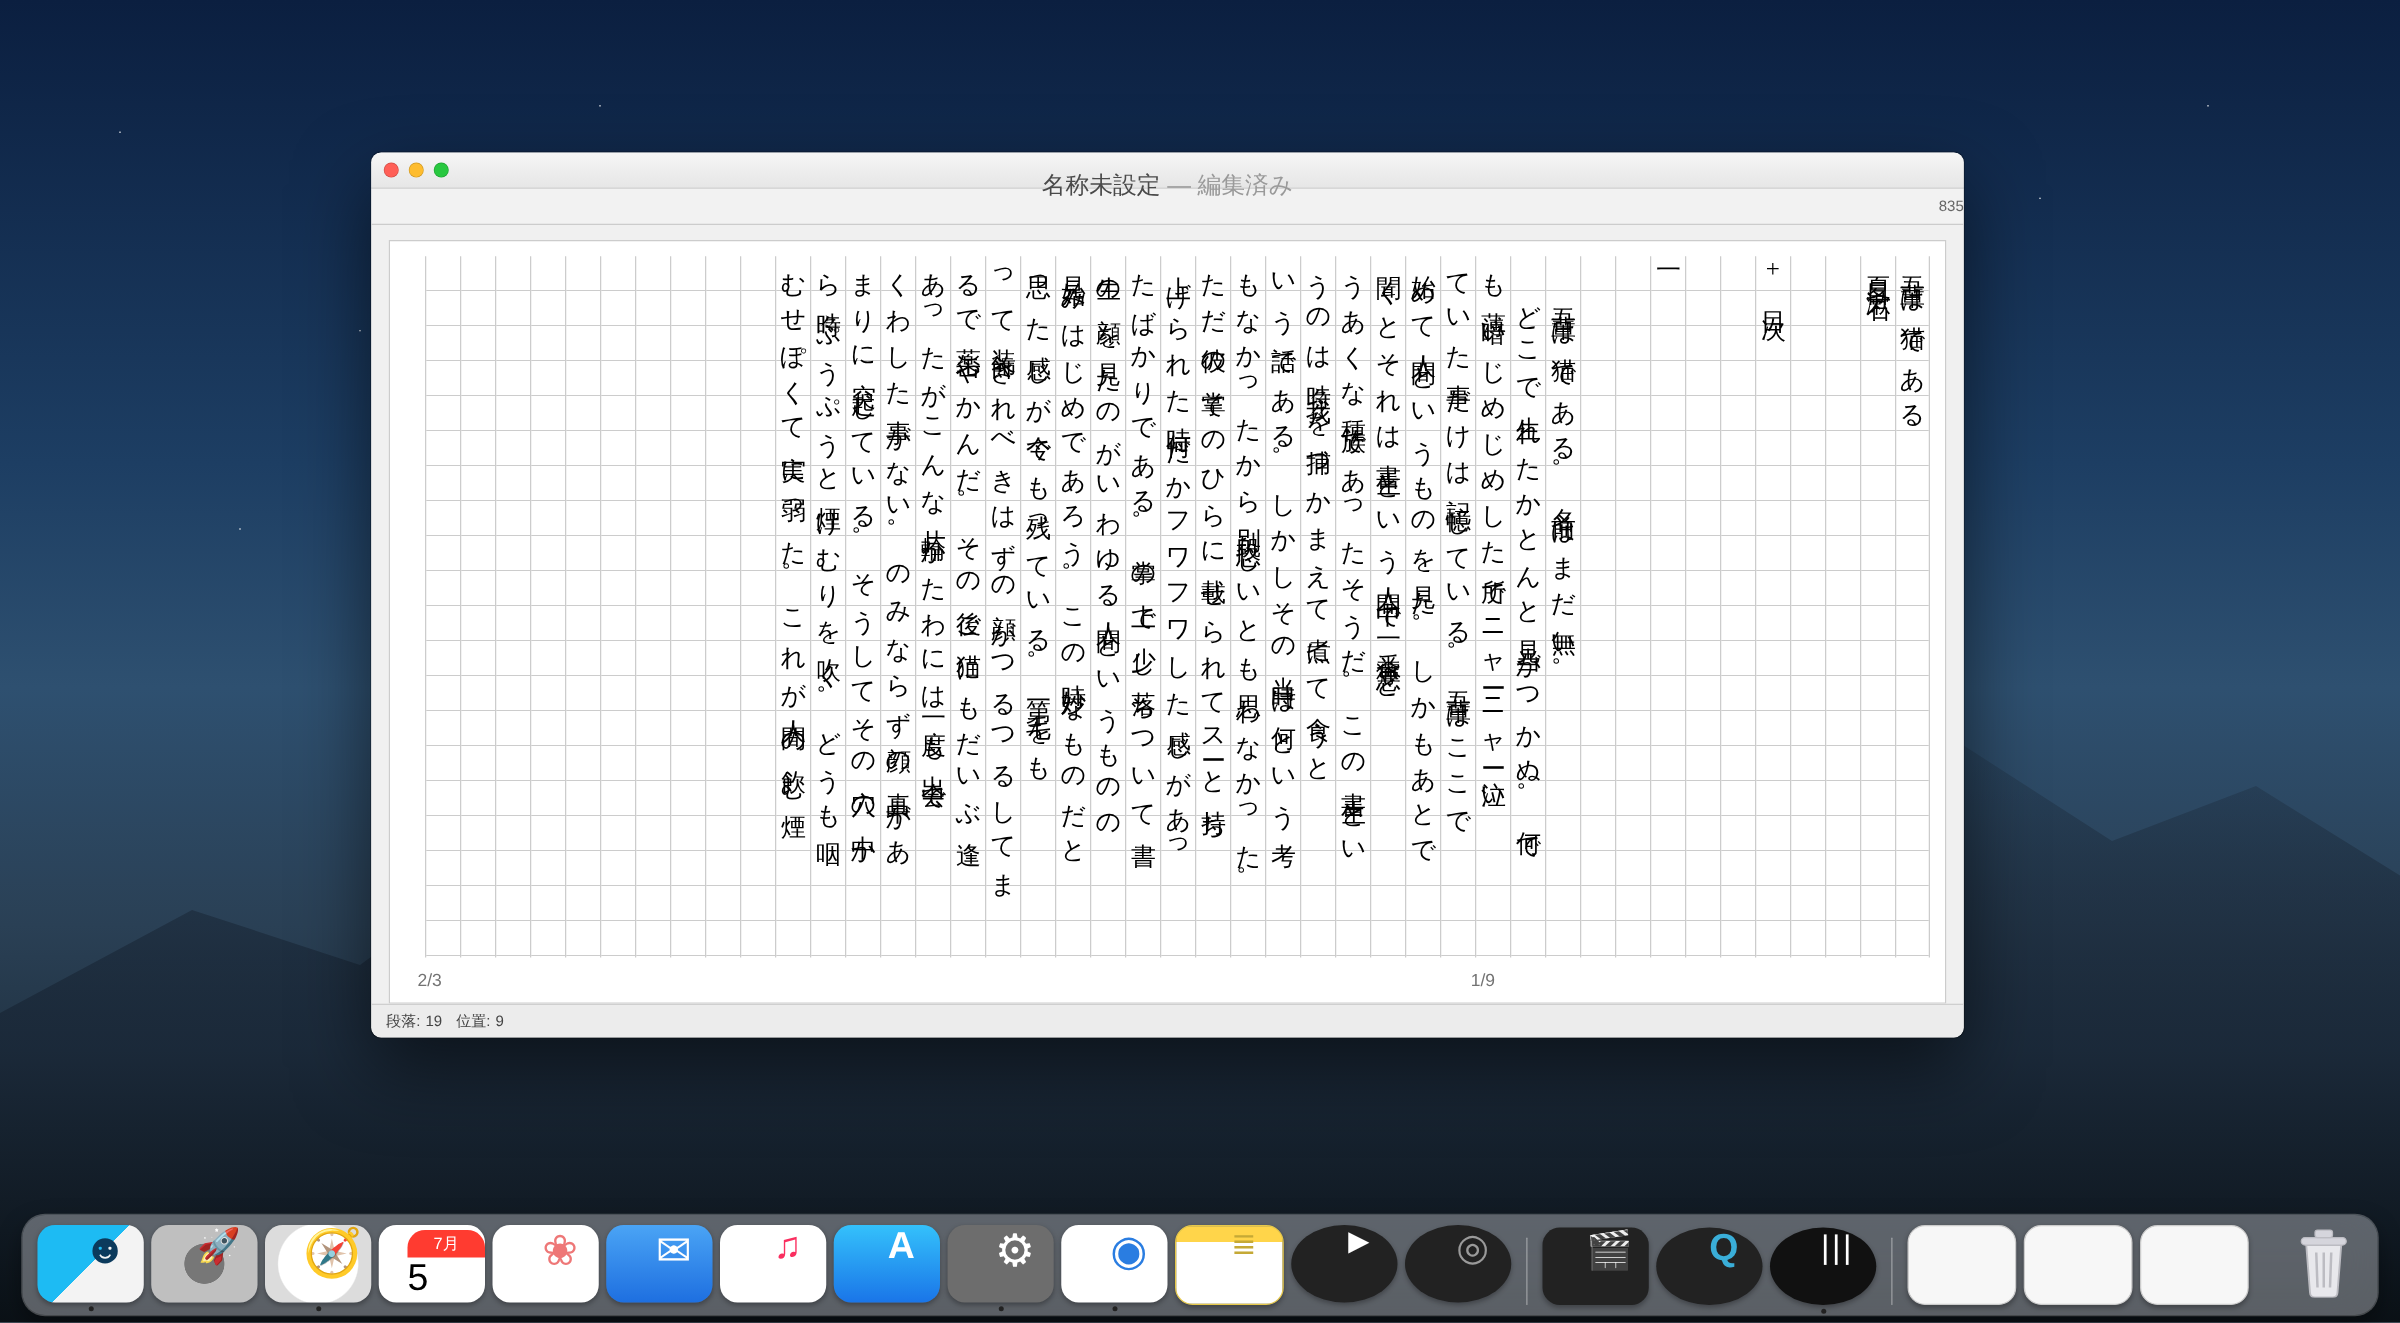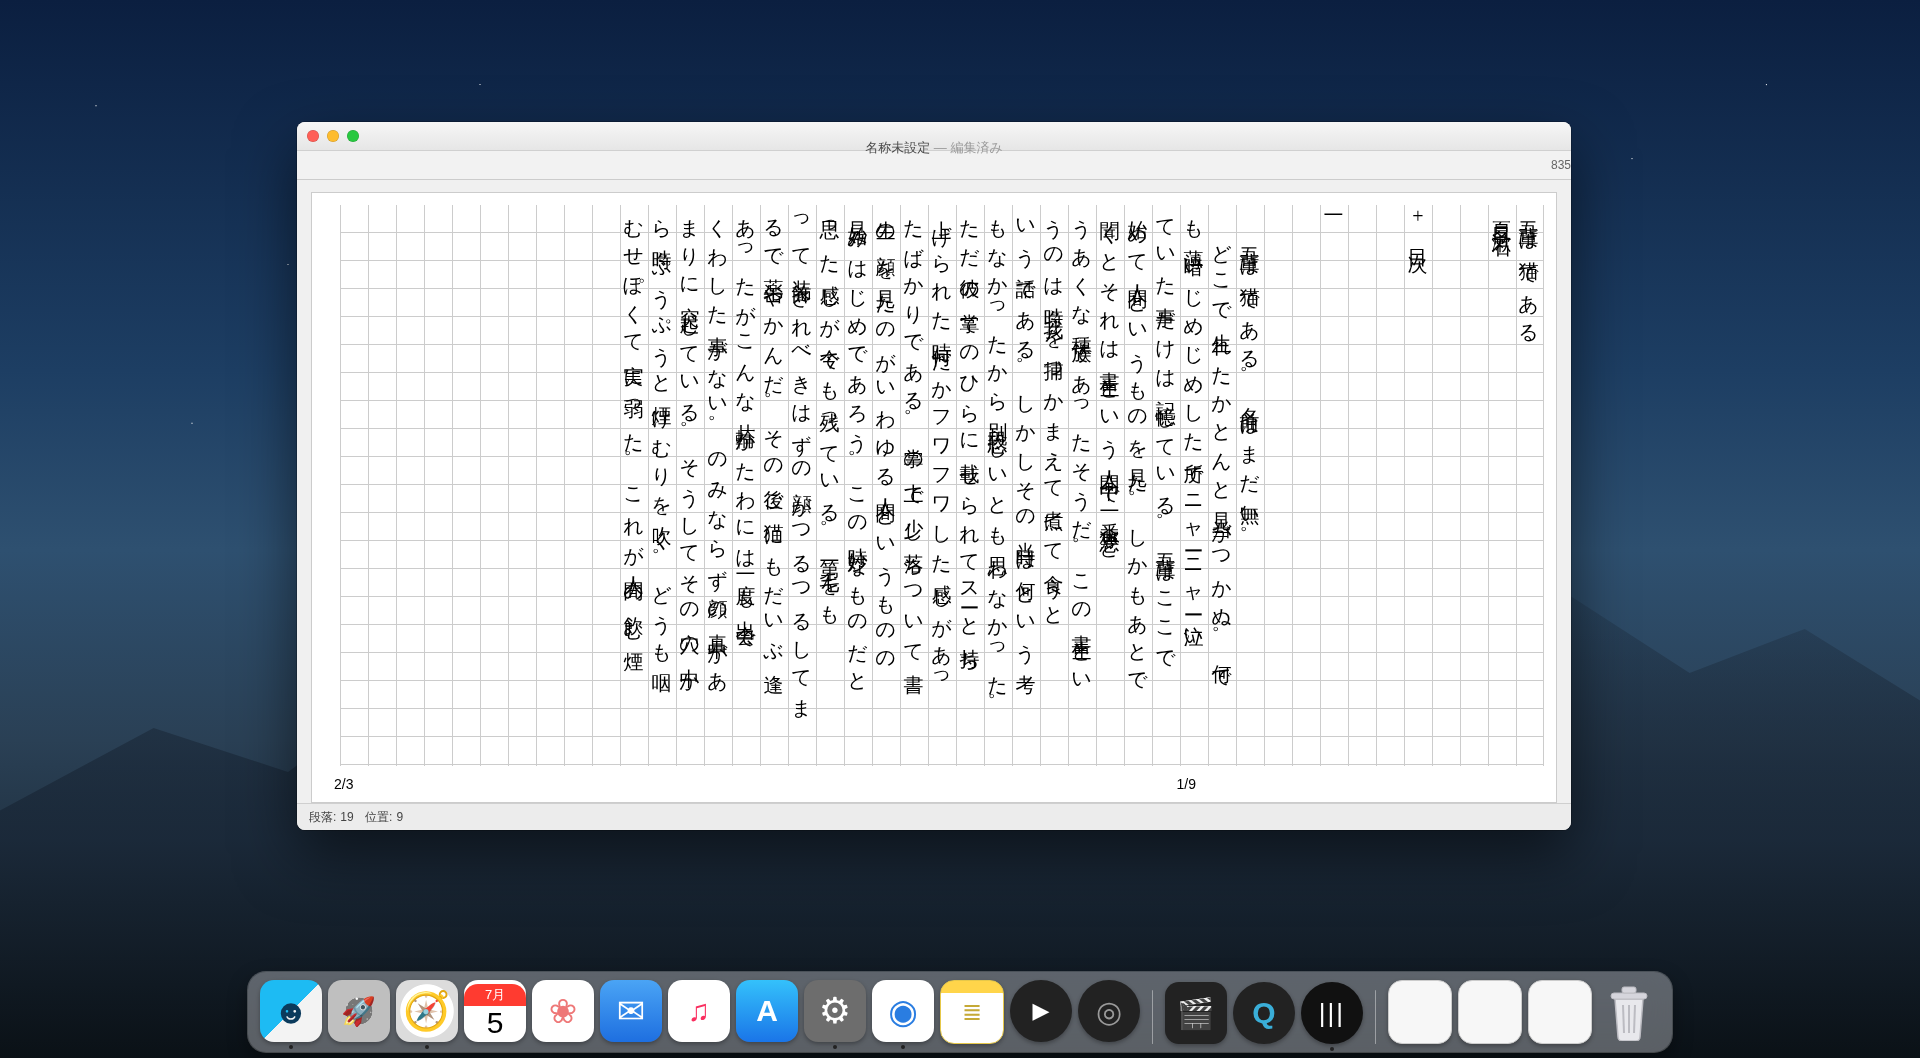--- a/index.html
+++ b/index.html
@@ -75,21 +75,21 @@
     border-radius: 50%;
     box-shadow: inset 0 0 0 .5px rgba(0,0,0,.2);
   }
   .dot.red { background: #ff5f57; }
   .dot.yellow { background: #febc2e; }
   .dot.green { background: #28c840; }
   .title-center {
     position: absolute;
     left: 0; right: 0;
     text-align: center;
-    font-size: 13px;
+    font-size: 19px;
     color: #4a4a4a;
     pointer-events: none;
     margin-top: 24px;
   }
   .title-center .sub { color: #9a9a9a; }
 
   .ruler {
     height: 28px;
     background: #f2f2f2;
     border-bottom: 1px solid #ccc;
@@ -149,21 +149,21 @@
     );
   }
   .genkou .col:first-child {
     border-right: 1px solid #ccc;
   }
 
   .page-label {
     position: absolute;
     bottom: 10px;
     font-size: 14px;
-    color: #000000;
+    color: #737373;
     font-family: "Helvetica Neue", Arial, sans-serif;
   }
   .page-label.left { left: 22px; }
   .page-label.right { right: 360px; } 
 
   .statusbar {
     height: 26px;
     background: #ececec;
     border-top: 1px solid #cfcfcf;
     display: flex;
@@ -198,25 +198,25 @@
     background: rgba(255,255,255,.4);
     margin: 0 6px;
     border-radius: 1px;
   }
   .dock-item {
     width: 62px;
     height: 62px;
     border-radius: 14px;
     position: relative;
     display: flex;
-    align-items: center;
     justify-content: center;
     font-size: 30px;
     color: #fff;
     box-shadow: 0 2px 4px rgba(0,0,0,.3);
+    padding-left: 23px;
   }
   .dock-item.running::after {
     content: "";
     position: absolute;
     bottom: -7px;
     left: 50%;
     transform: translateX(-50%);
     width: 4px;
     height: 4px;
     border-radius: 50%;

